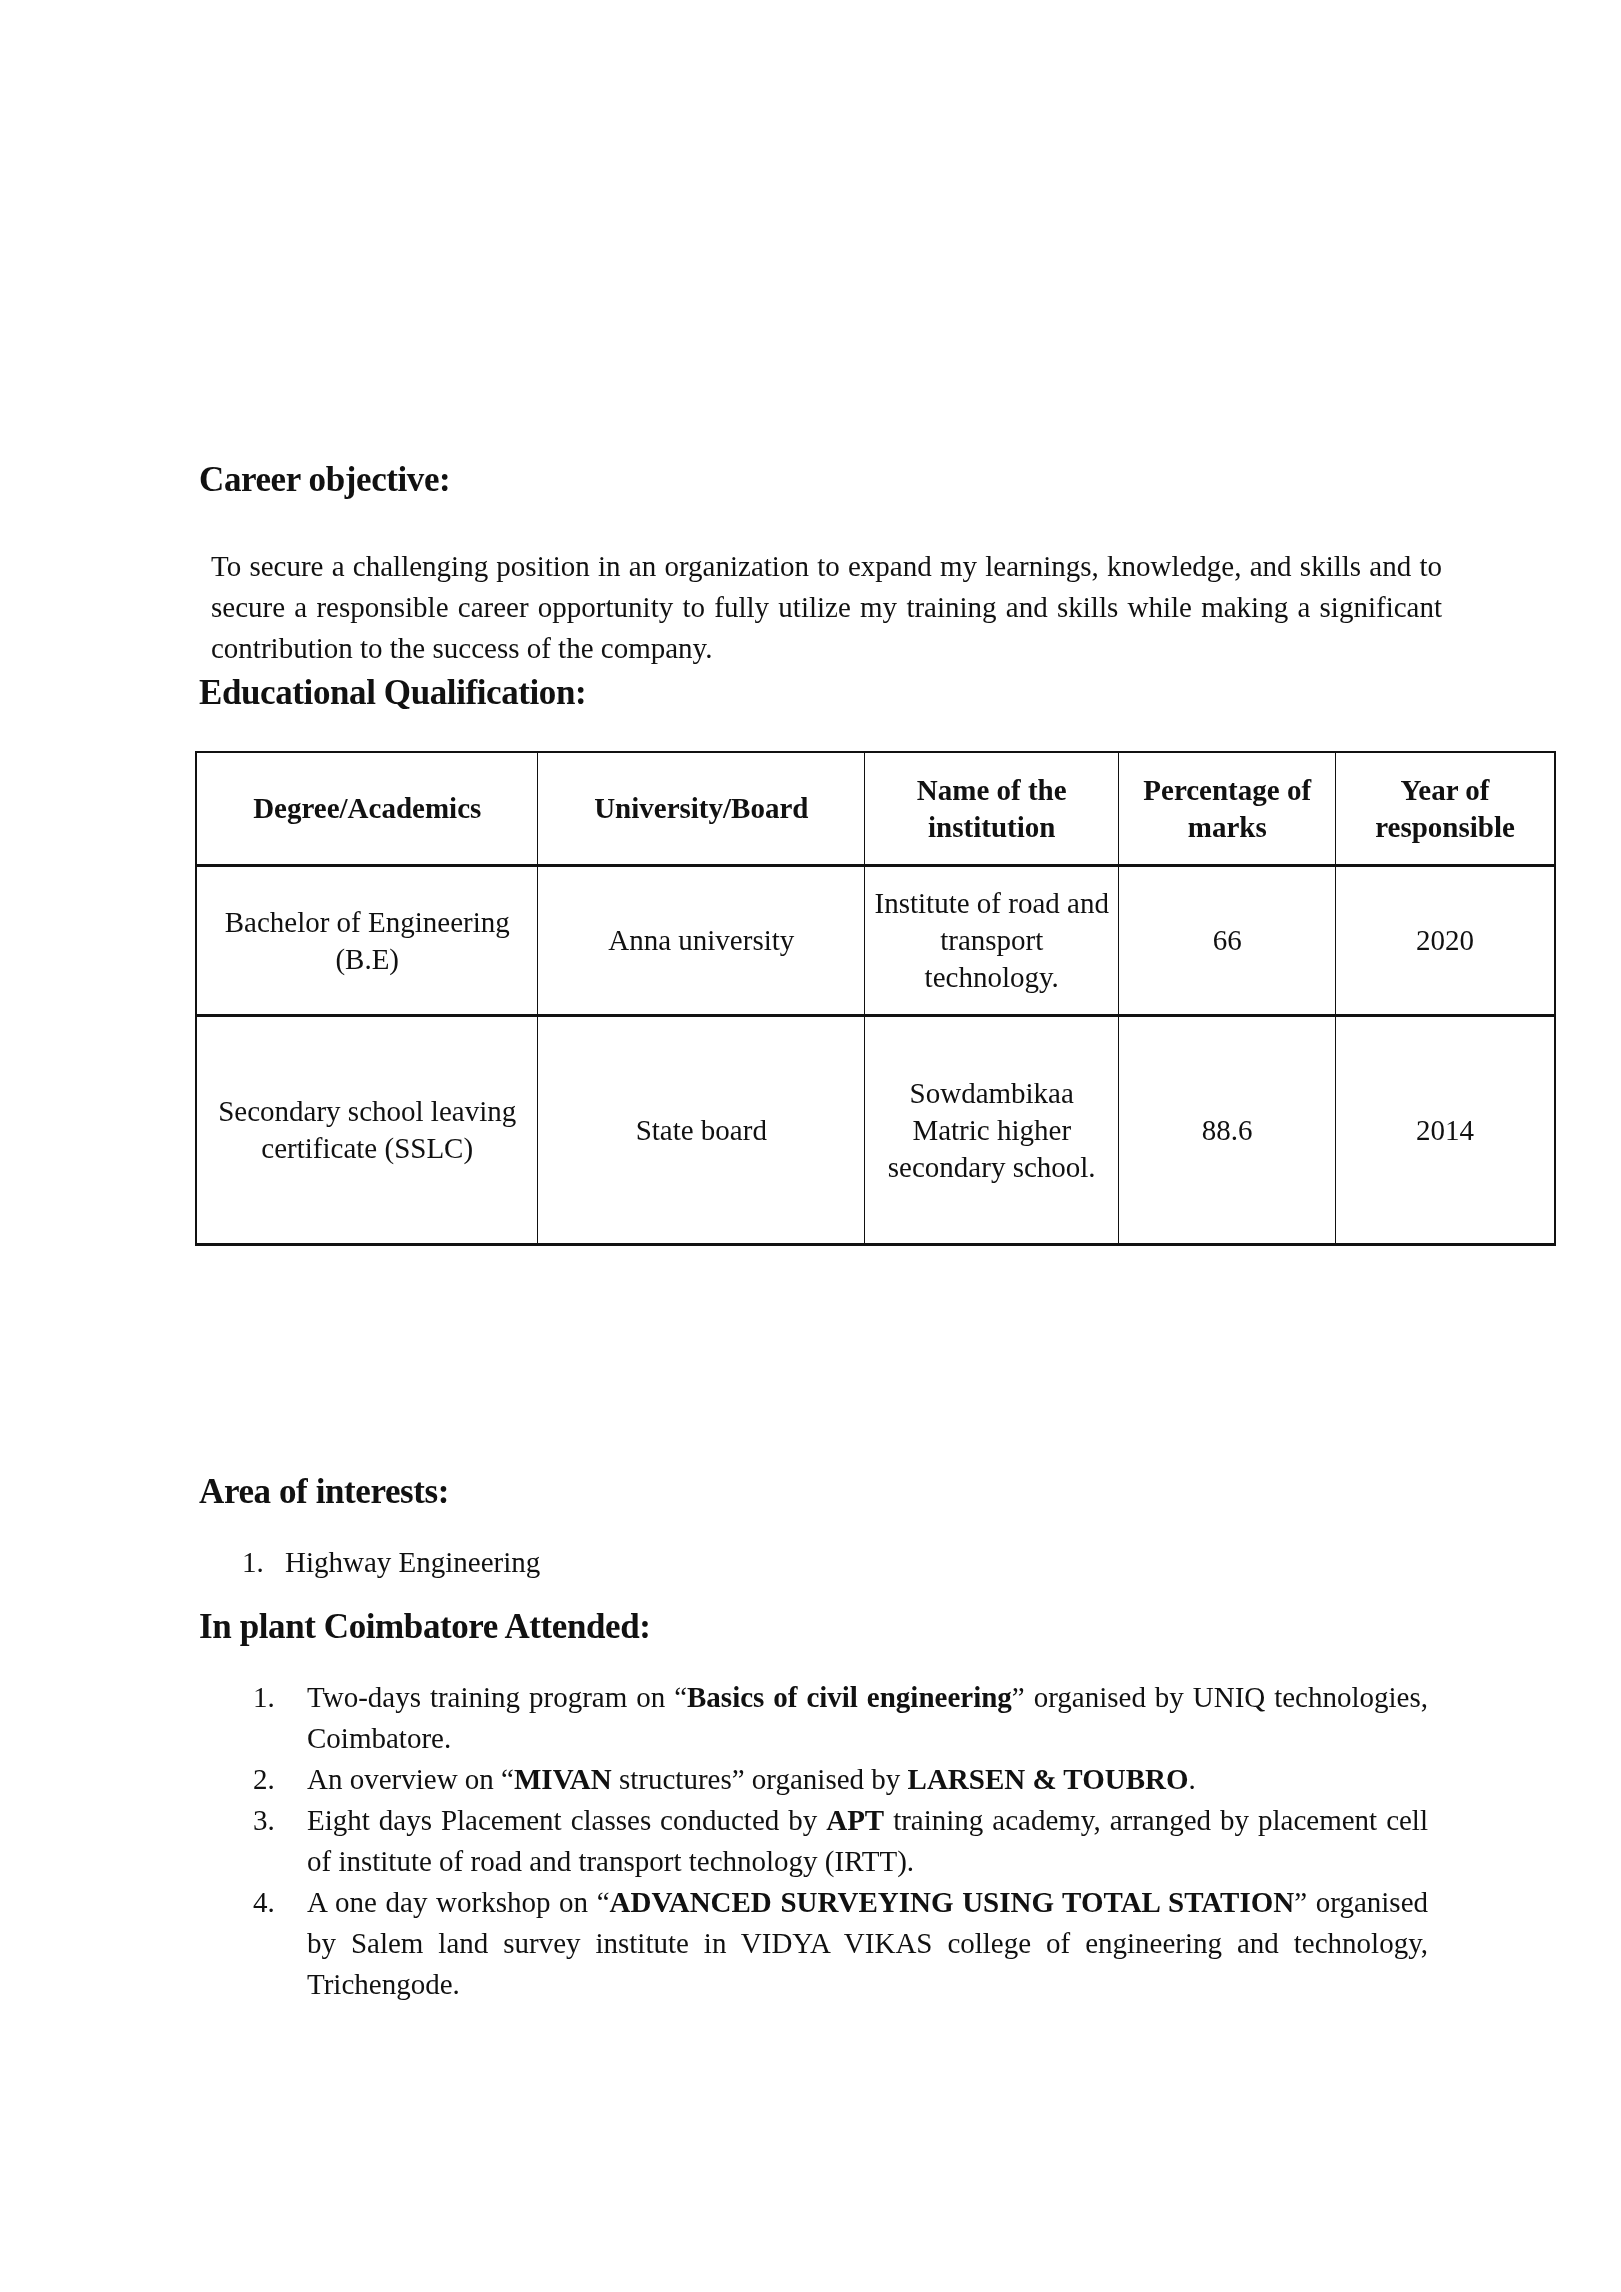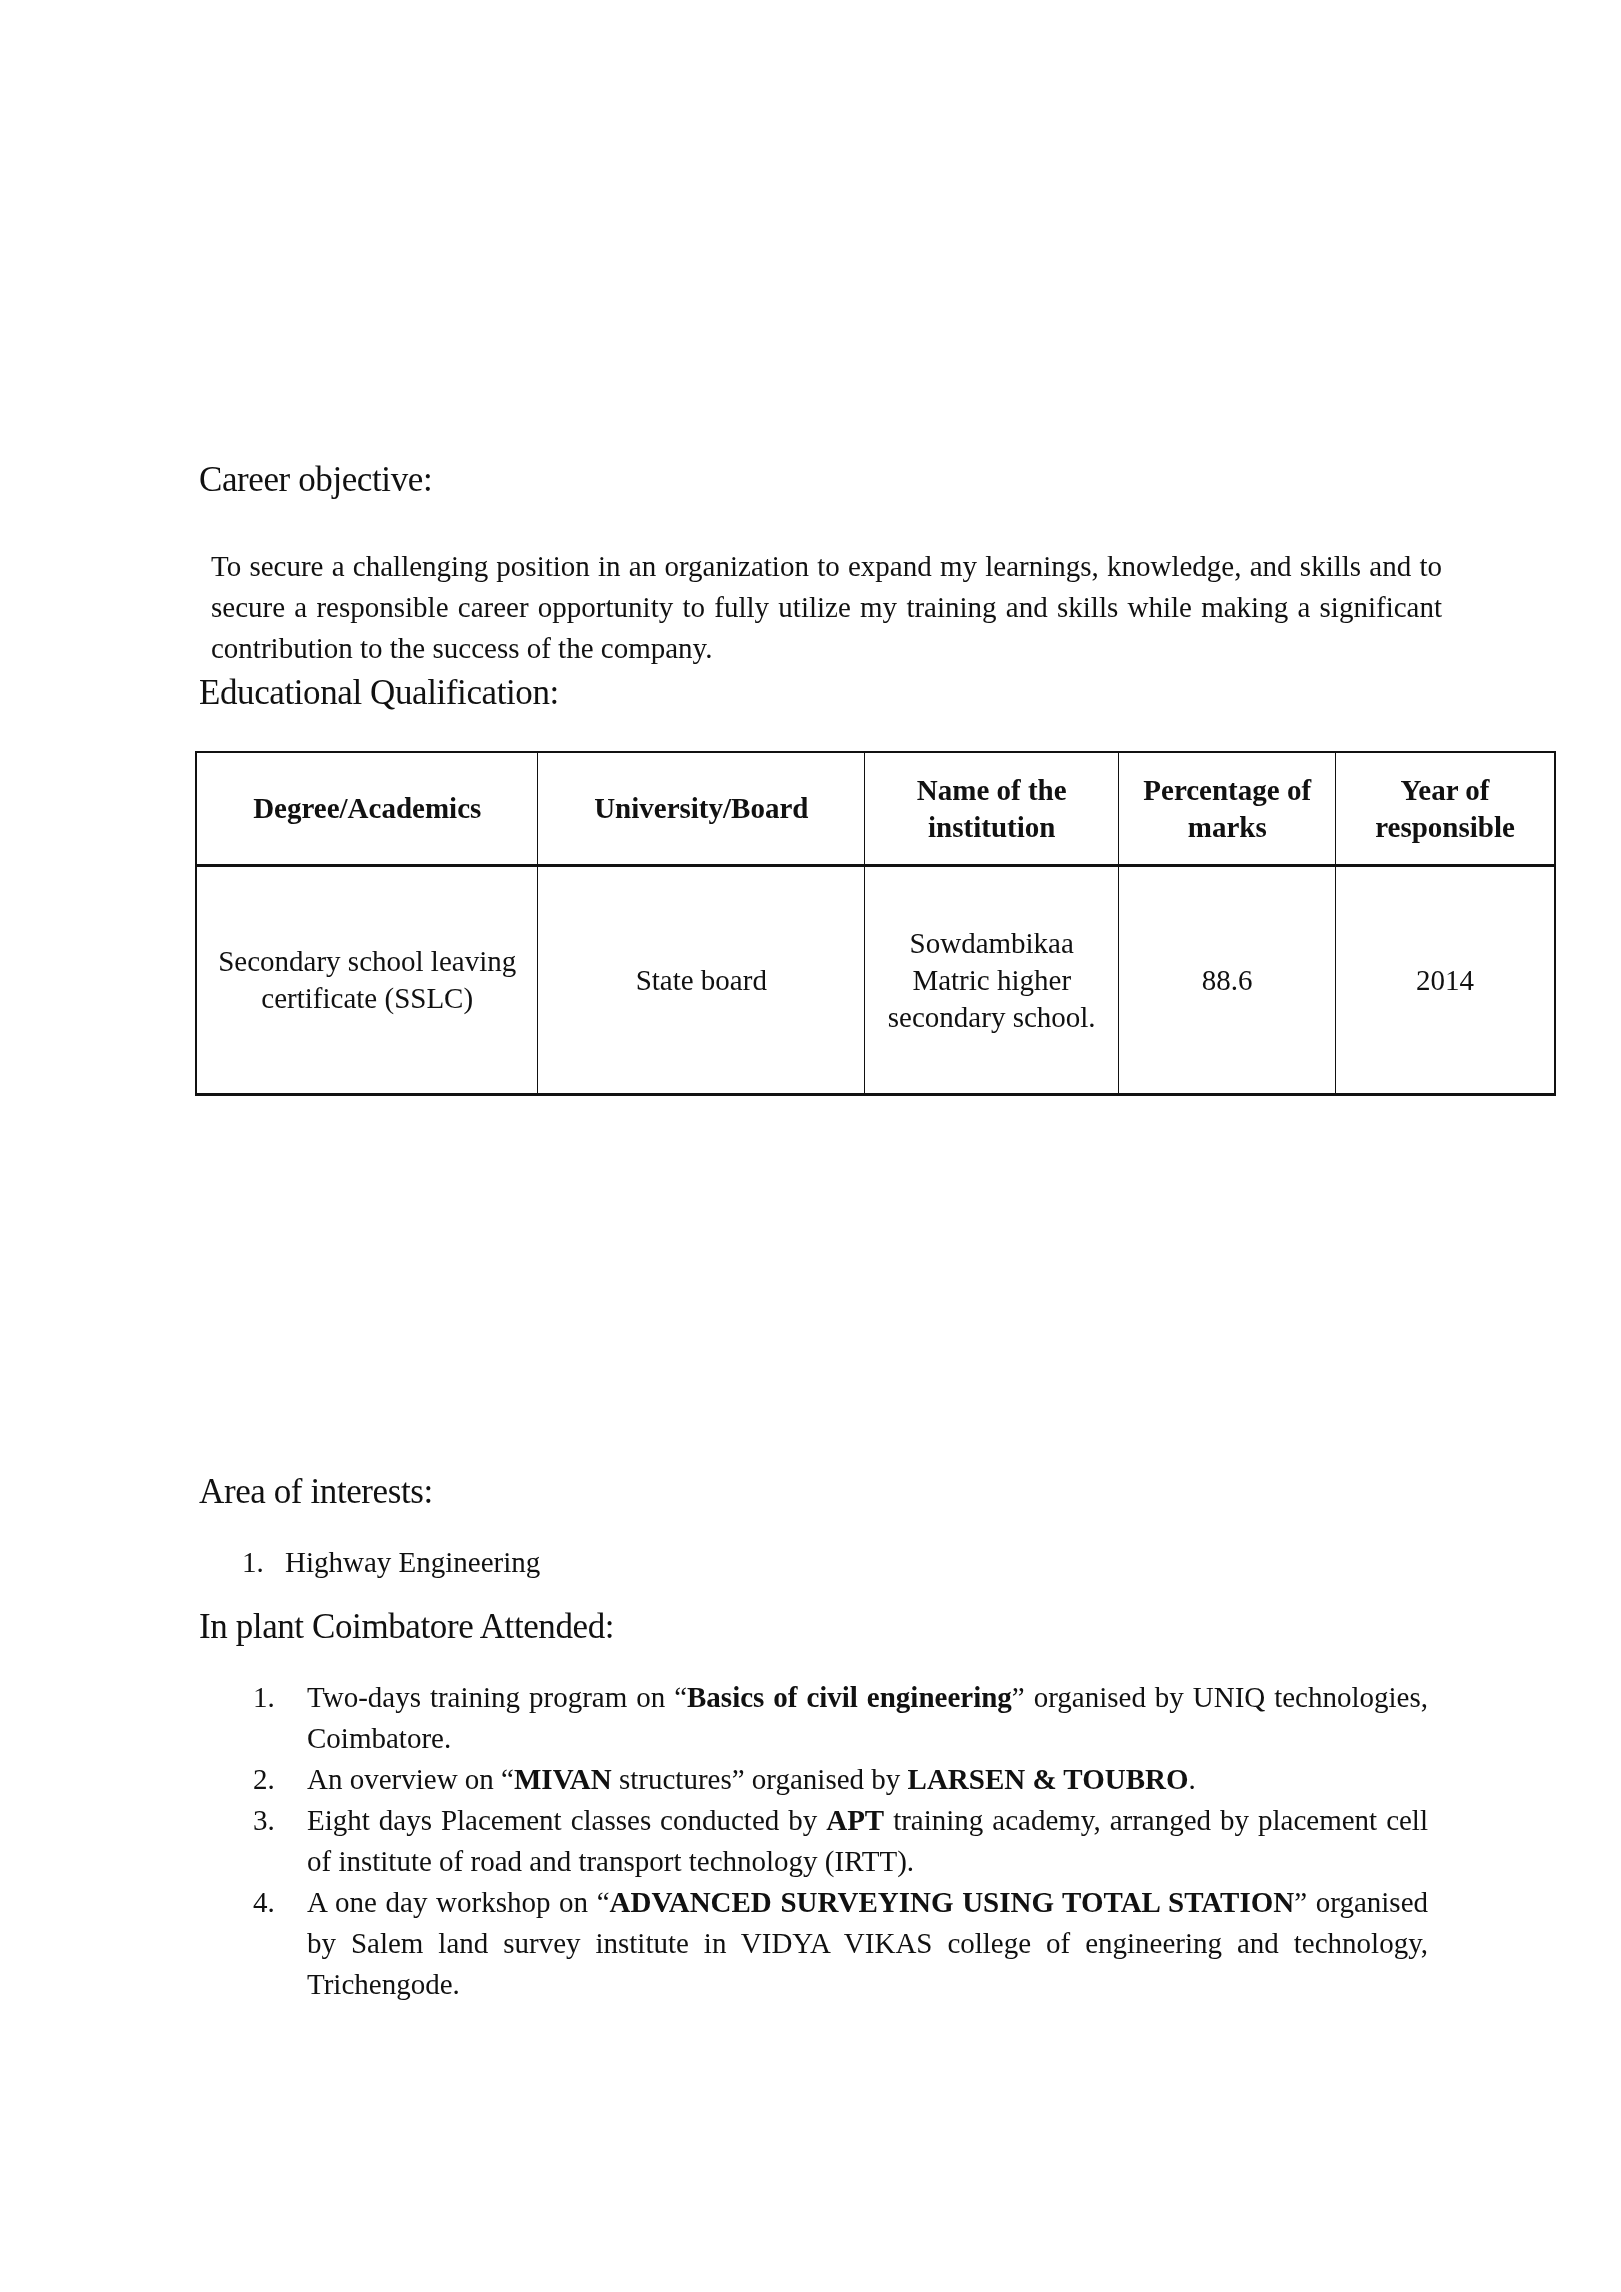--- a/index.html
+++ b/index.html
@@ -1,18 +1,18 @@
 <!DOCTYPE html>
 <html style="font-size:14.3px"><head>
 <meta charset="utf-8">
 <style>
   html, body { margin:0; padding:0; background:#ffffff; }
   body { width:1621px; height:2293px; position:relative; overflow:hidden;
          font-family:"Liberation Serif", "DejaVu Serif", serif; color:#111; }
-  .h { position:absolute; left:199px; font-weight:normal; font-size:35px; margin:0;
+  .h { position:absolute; left:199px; font-weight:bold; font-size:35px; margin:0;
        letter-spacing:-0.4px;text-align:center; }
   .para { position:absolute; left:199px; width:1231px; font-size:29px; line-height:41px;
           text-align:justify; margin:12px; }
   table.edu { position:absolute; left:195px; top:751px; width:1361px;
               border-collapse:collapse; border:2.7px solid #111; font-size:29px; }
   table.edu th, table.edu td { border:1.8px solid #111; text-align:center; vertical-align:middle;
               padding:0 9px; line-height:37px; }
   table.edu th { font-weight:bold; height:111px; }
   table.edu thead tr { border-bottom:3.6px solid #111; }
   table.edu tbody tr { border-bottom:3.6px solid #111; }
@@ -41,20 +41,27 @@
   <thead>
     <tr>
       <th class="col1">Degree/Academics</th>
       <th class="col2">University/Board</th>
       <th class="col3">Name of the institution</th>
       <th class="col4">Percentage of marks</th>
       <th class="col5">Year of responsible</th>
     </tr>
   </thead>
   <tbody>
+    <tr class="r1">
+      <td>Bachelor of Engineering (B.E)</td>
+      <td>Anna university</td>
+      <td>Institute of road and transport technology.</td>
+      <td>66</td>
+      <td>2020</td>
+    </tr>
     <tr class="r3">
       <td>Secondary school leaving certificate (SSLC)</td>
       <td>State board</td>
       <td>Sowdambikaa Matric higher secondary school.</td>
       <td>88.6</td>
       <td>2014</td>
     </tr>
   </tbody>
 </table>
 

